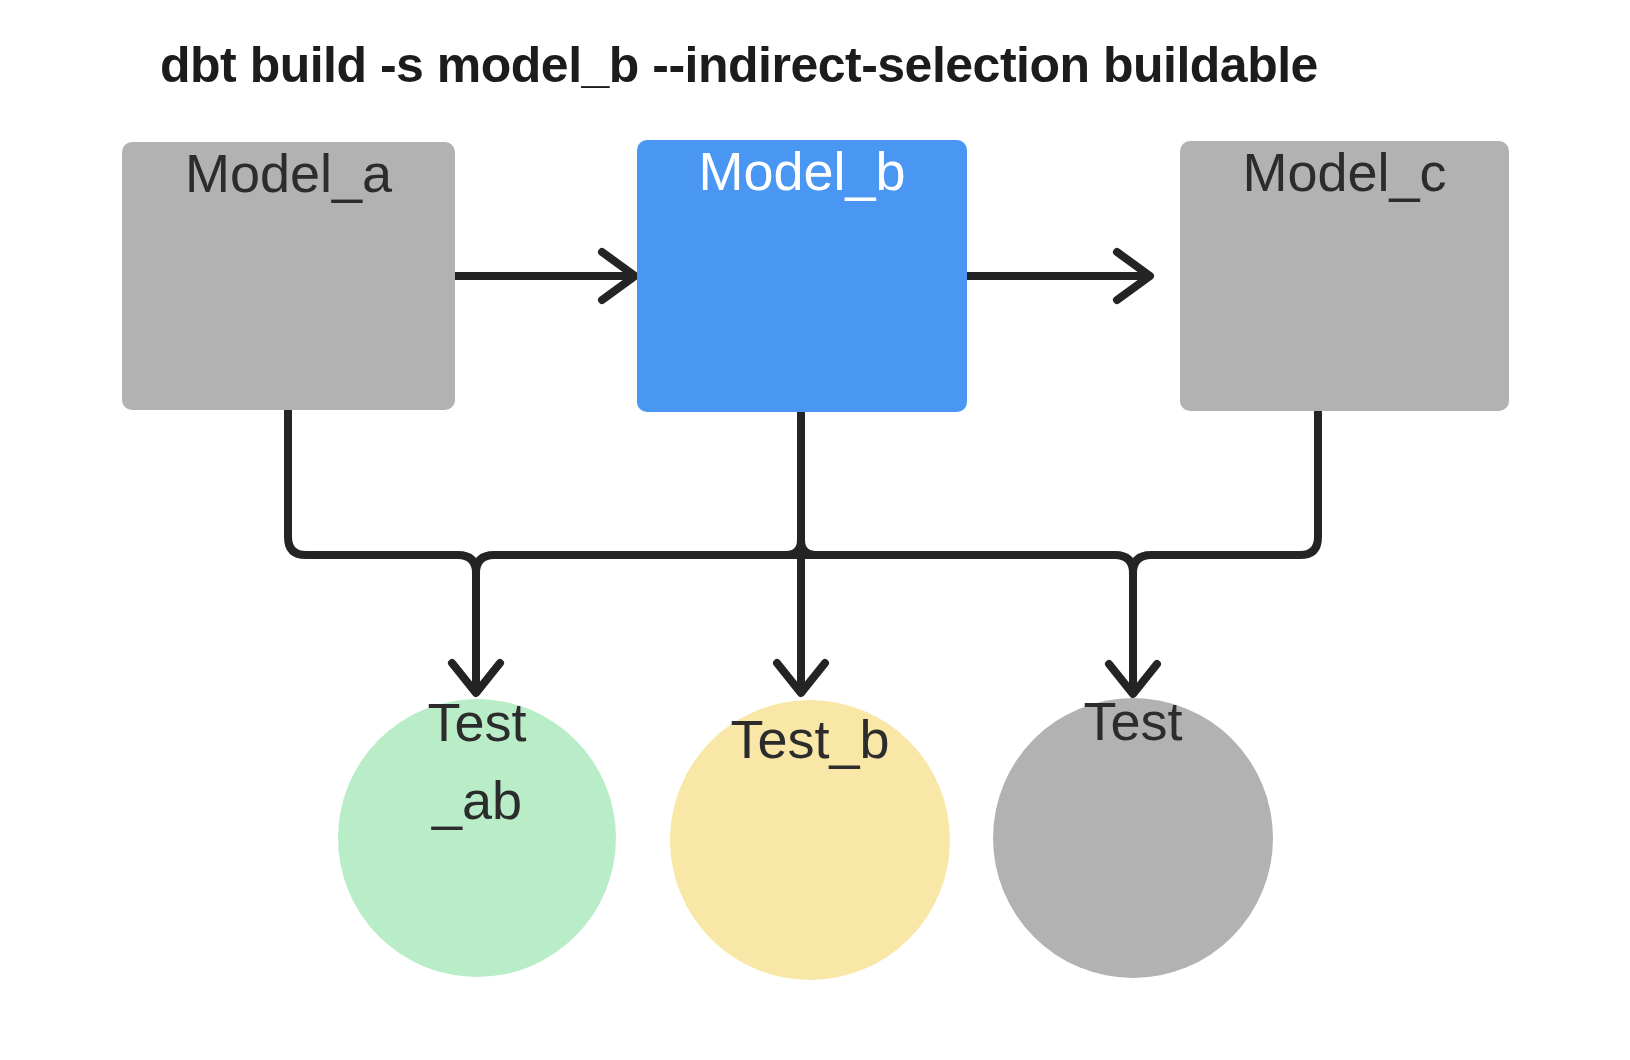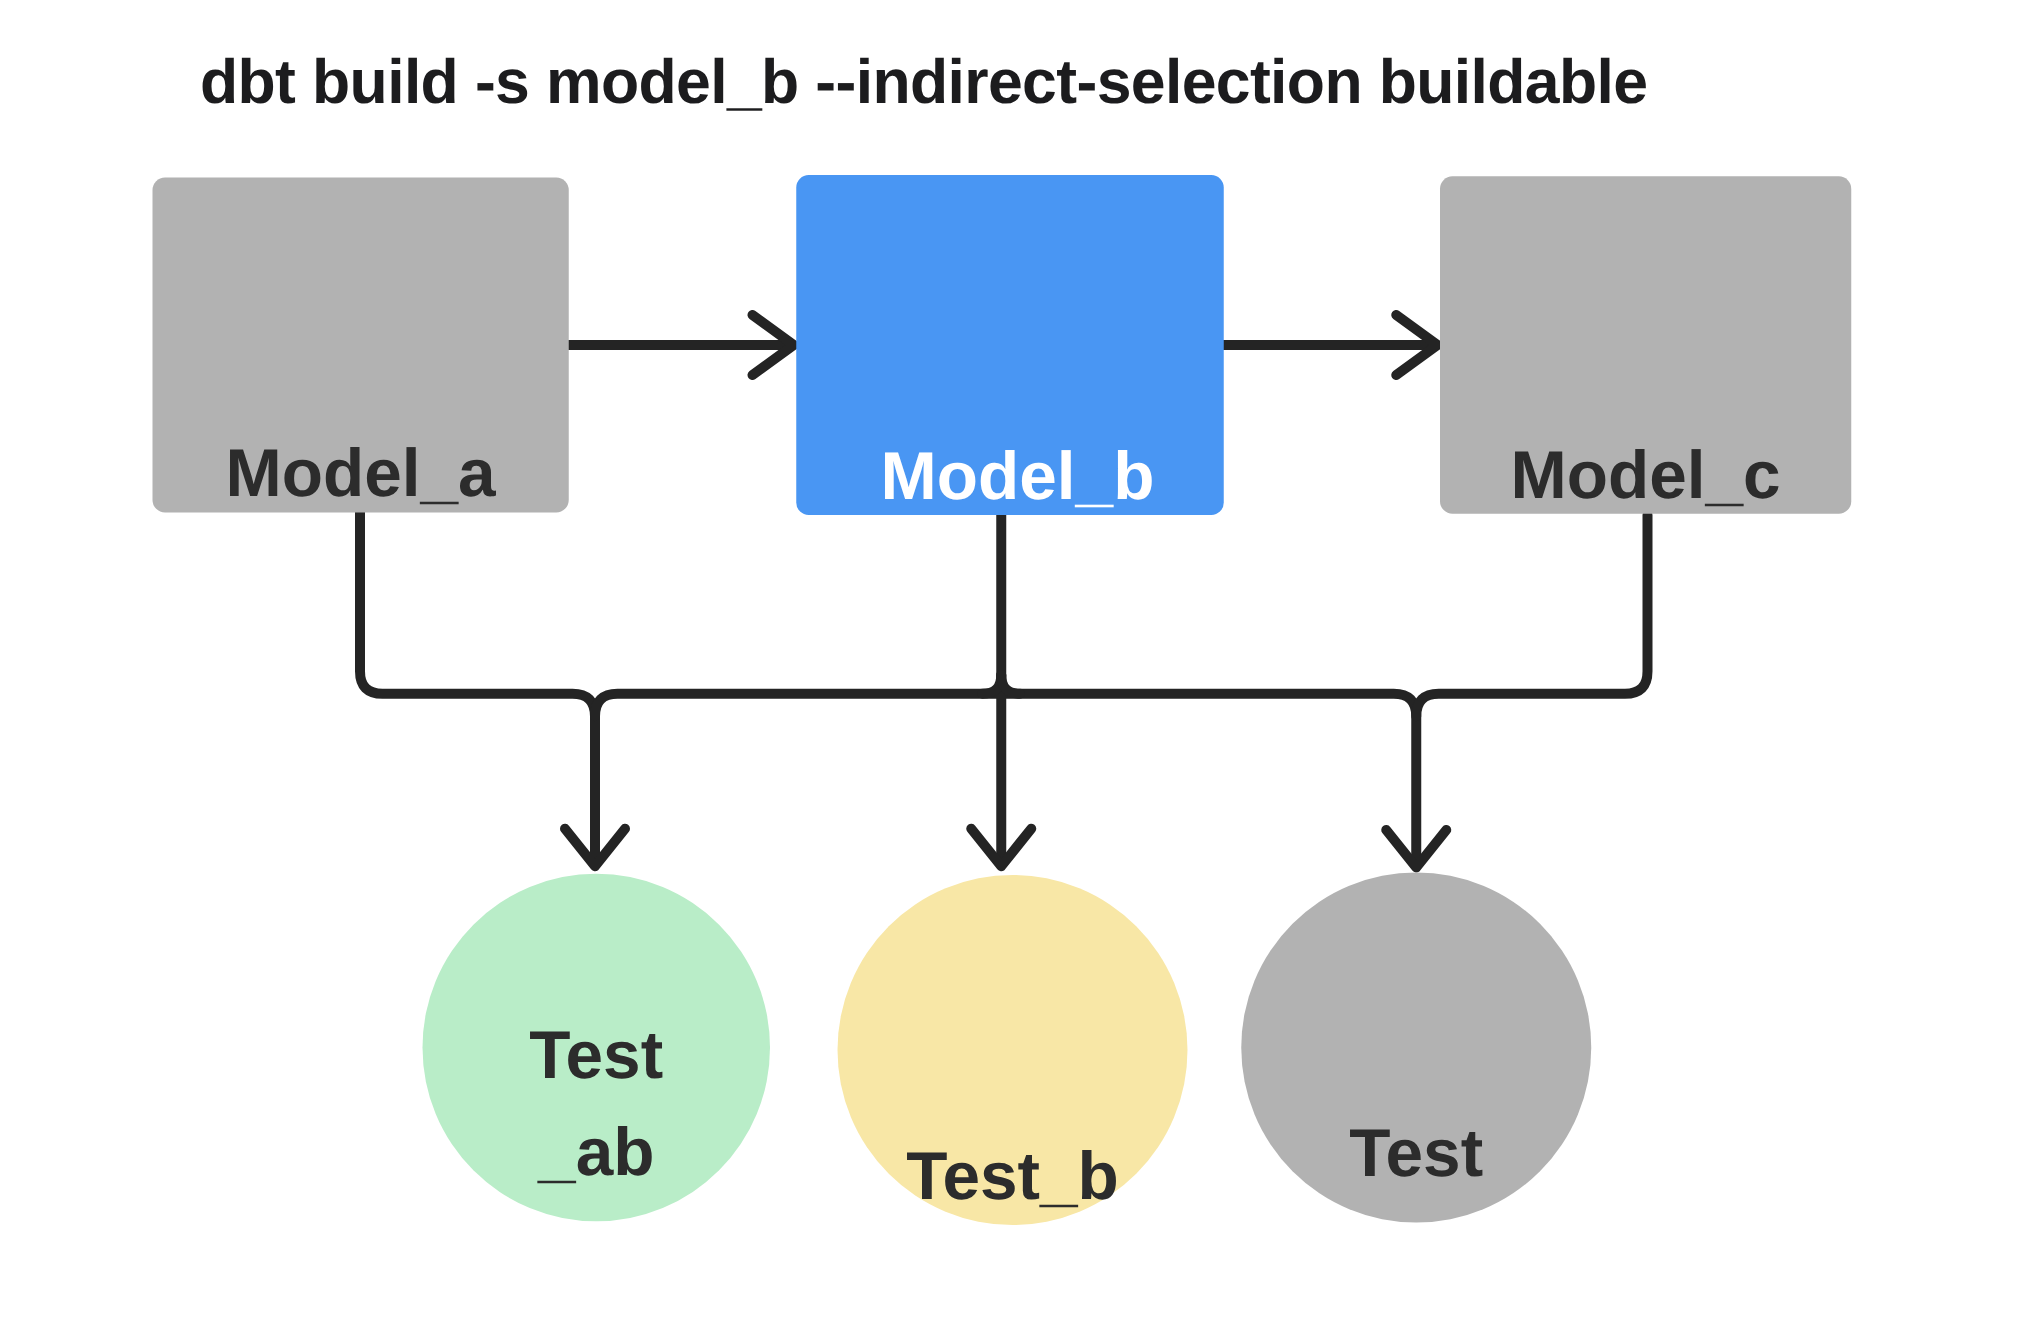--- a/index.html
+++ b/index.html
@@ -21,35 +21,35 @@
     overflow:hidden;
   }
   .title{
     position:absolute;left:160px;top:36px;
     font-size:50px;font-weight:700;letter-spacing:-0.5px;
     color:#1c1c1e;white-space:nowrap;
   }
   .edges{position:absolute;left:0;top:0;width:1630px;height:1060px;}
   .edge{stroke:var(--ink);stroke-width:8;fill:none;stroke-linecap:round;stroke-linejoin:round;}
   .node{
-    position:absolute;display:flex;align-items:flex-end;justify-content:center;
-    font-size:54px;font-weight:700;color:var(--text-dark);text-align:center;
+    position:absolute;display:flex;align-items:flex-start;justify-content:center;
+    font-size:54px;font-weight:400;color:var(--text-dark);text-align:center;
   }
   .node-box{border-radius:10px;background:var(--node-gray);}
   .node-box.selected{background:var(--node-blue);color:var(--text-light);}
   .node-test{border-radius:50%;}
   .node-test .label{line-height:78px;}
   .node-test.lift .label{transform:translateY(-16px);}
   .node-test .label span{display:block;}
   .fill-green{background:var(--node-green);}
   .fill-yellow{background:var(--node-yellow);}
   .fill-gray{background:var(--node-gray);}
   #box-model-a{left:122px;top:142px;width:333px;height:268px;}
-  #box-model-b{left:637px;top:140px;width:330px;height:272px;padding-left:12px;}
-  #box-model-c{left:1152px;top:141px;width:329px;height:270px;}
+  #box-model-b{left:637px;top:140px;width:330px;height:272px;}
+  #box-model-c{left:1180px;top:141px;width:329px;height:270px;}
   #circle-test-ab{left:338px;top:699px;width:278px;height:278px;}
   #circle-test-b{left:670px;top:700px;width:280px;height:280px;}
   #circle-test-bc{left:993px;top:698px;width:280px;height:280px;}
 </style>
 </head>
 <body>
 
 <div class="canvas">
 
   <div class="title">dbt build -s model_b --indirect-selection buildable</div>

